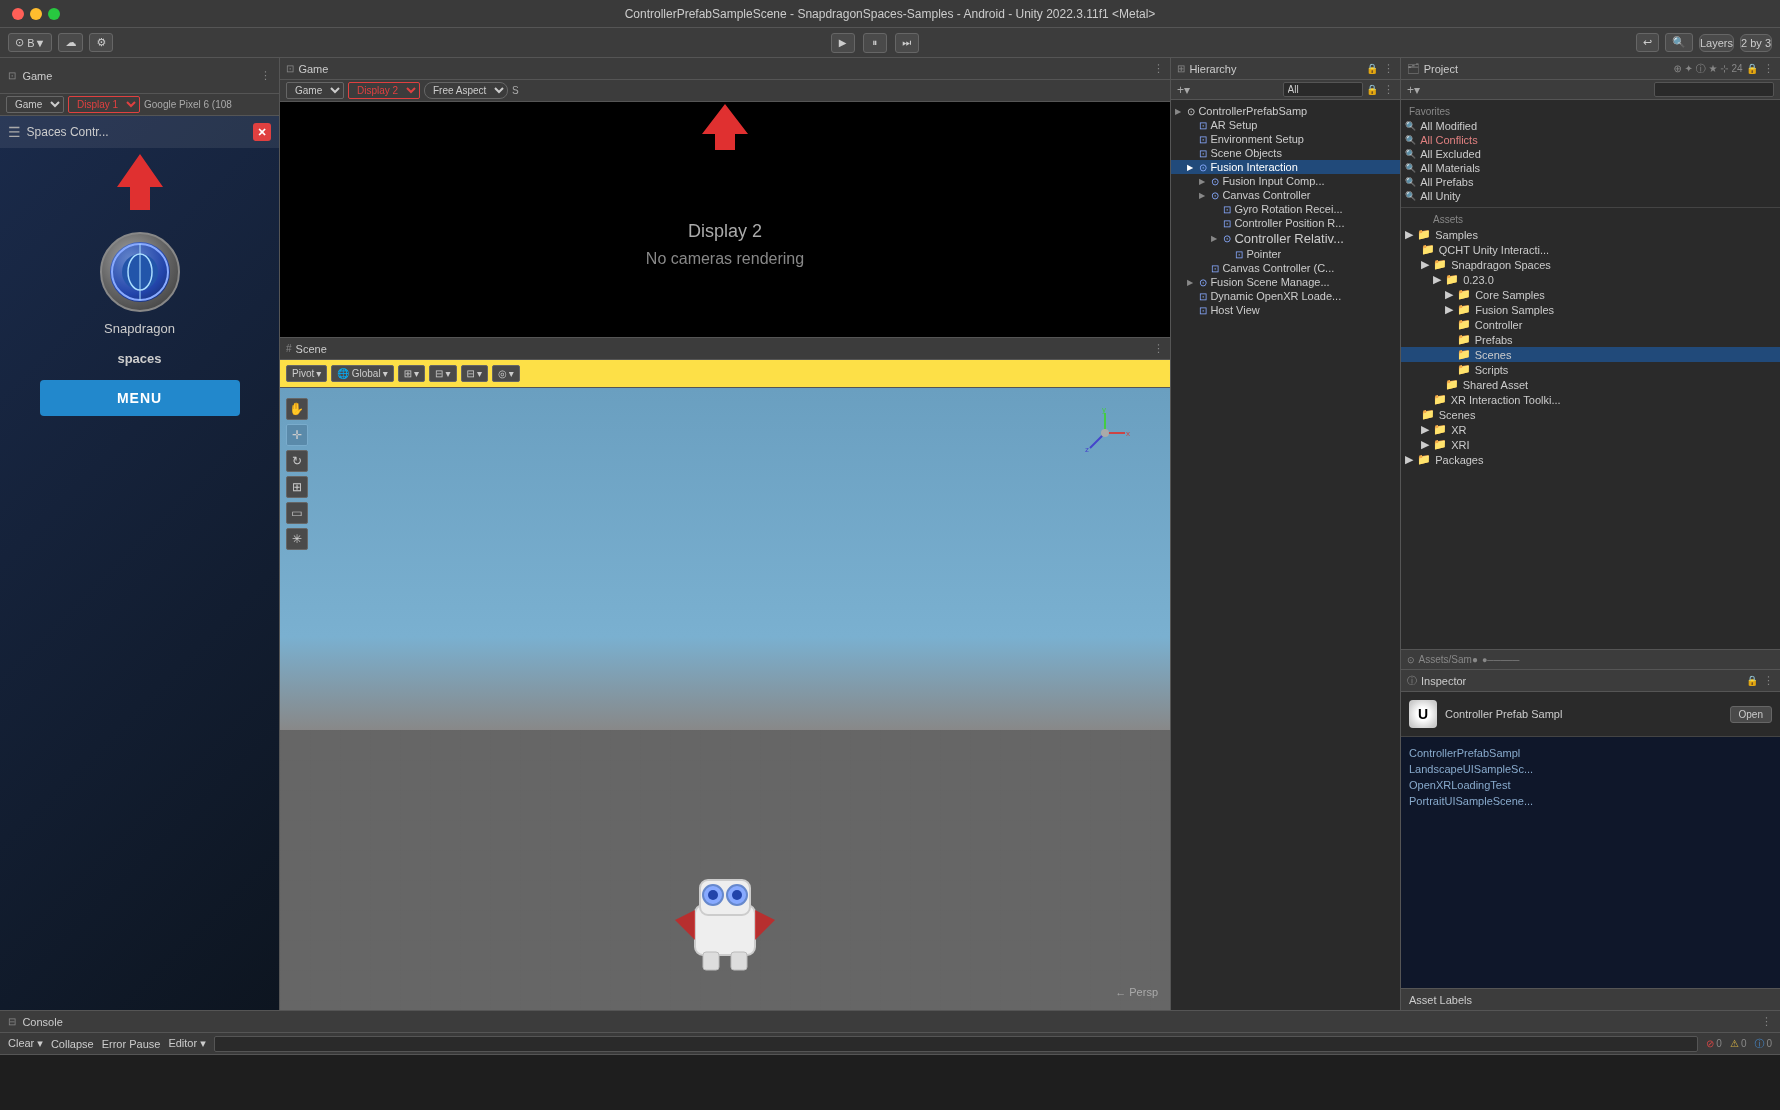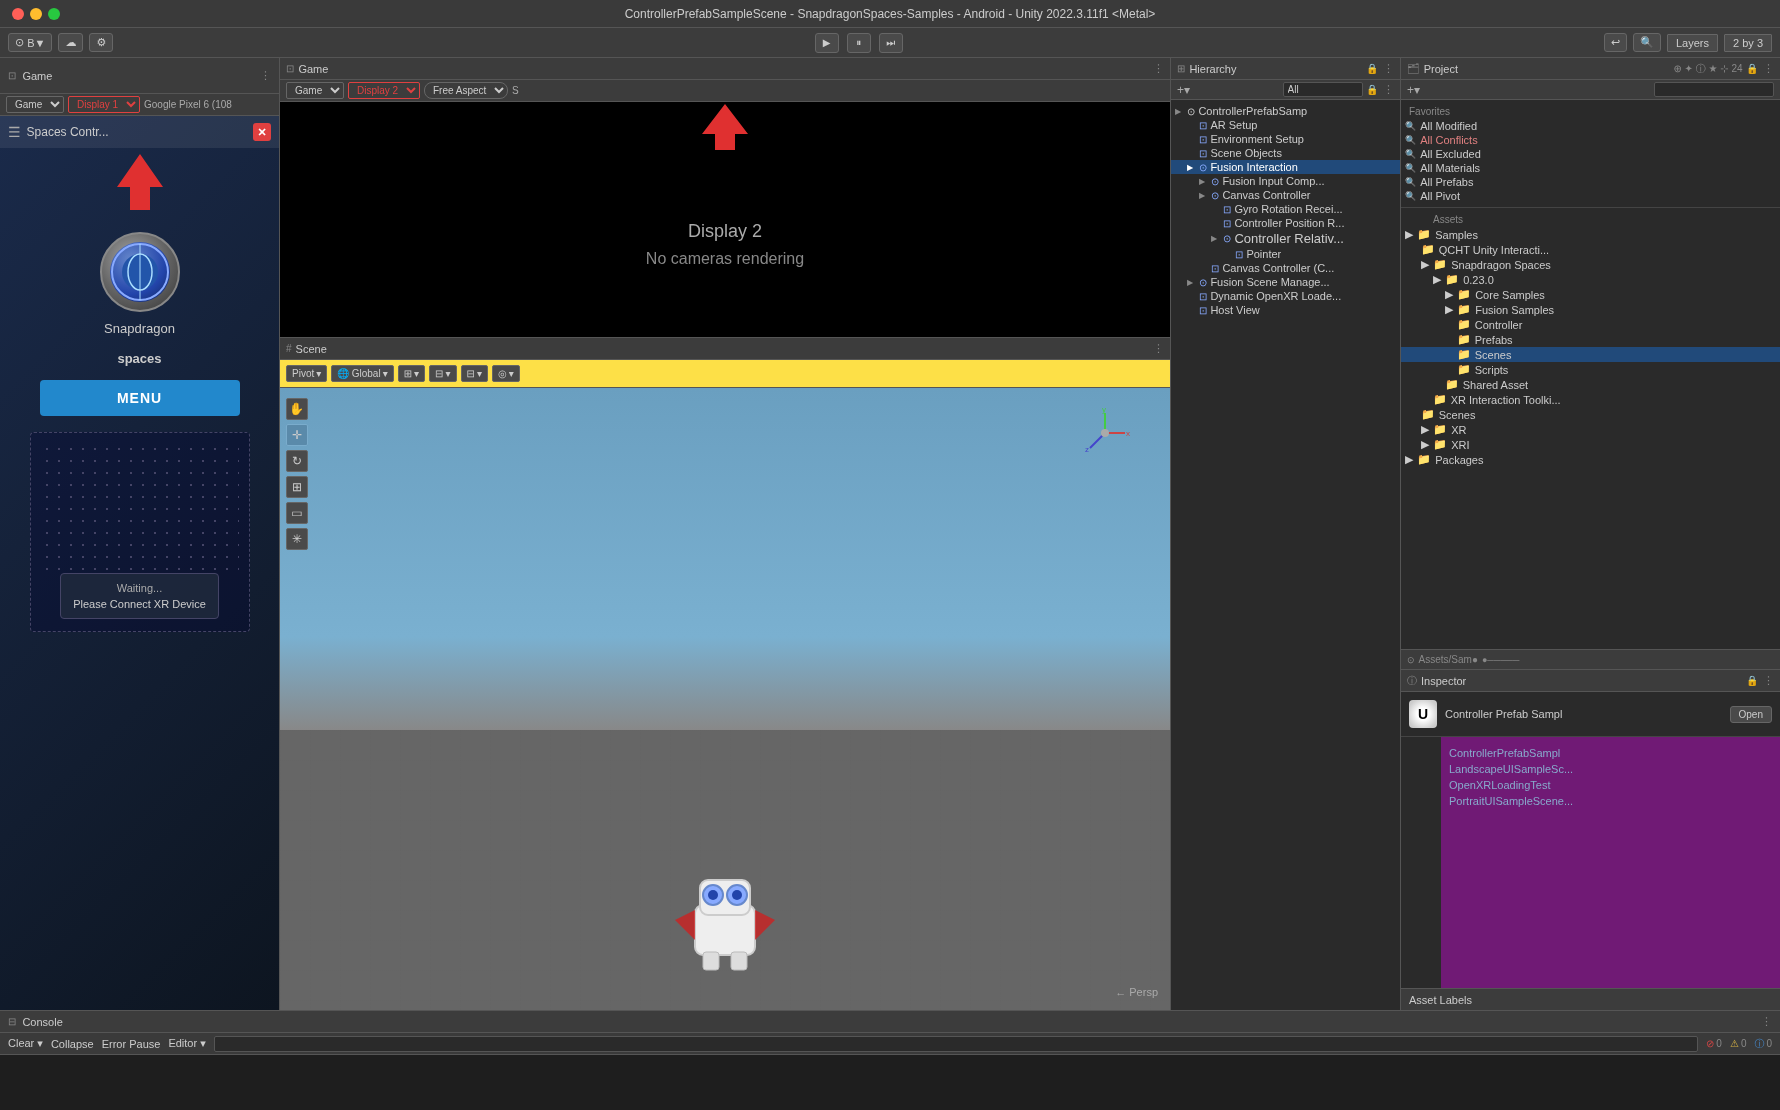--- a/index.html
+++ b/index.html
@@ -87,23 +87,23 @@
     }
     .toolbar-right {
       display: flex;
       align-items: center;
       gap: 6px;
       margin-left: auto;
     }
     .layers-btn {
       background: #4a4a4a;
       border: 1px solid #666;
-      border-radius: 1px;
-      color: #ccc;
-      padding: 2px 8px;
+      border-radius: 6px;
+      color: #ccc;
+      padding: 2px 0;
       font-size: 11px;
       cursor: pointer;
     }
 
     
     .left-panel {
       width: 280px;
       background: #2a2a2a;
       border-right: 1px solid #555;
       display: flex;
@@ -495,24 +495,23 @@
       align-items: center;
       gap: 4px;
     }
     .asset-folder.selected-folder {
       background: #214a7a;
     }
 
     
     .inspector-content {
       flex: 1;
-      background: #701a75;
+      background: #0f172a;
       padding: 8px;
       overflow: hidden;
-      margin-left: 40px;
     }
     .inspector-item {
       font-size: 11px;
       color: #88aacc;
       padding: 2px 0;
       cursor: pointer;
     }
 
     
     .asset-breadcrumb {
@@ -724,27 +723,20 @@
           </div>
         </div>
         <div class="snapdragon-text">
           <div>Snapdragon</div>
           <div class="spaces-word">spaces</div>
         </div>
       </div>
 
       <button class="menu-btn">MENU</button>
 
-      <div class="dotted-box">
-        <div class="dot-grid"></div>
-        <div class="waiting-box">
-          <div class="waiting-text">Waiting...</div>
-          <div class="connect-text">Please Connect XR Device</div>
-        </div>
-      </div>
 
     </div>
   </div>
 
   <div style="display:flex; flex-direction:column; flex:1; min-width:0;">
 
     <div style="height:280px; background:#000; display:flex; flex-direction:column; border-bottom:1px solid #555;">
       <div class="game-panel-header">
         <span style="font-size:10px;color:#888;">⊡</span>
         <span>Game</span>
@@ -1010,21 +1002,21 @@
               <div class="fav-item">
                 <span class="search-icon-small">🔍</span>
                 <span>All Materials</span>
               </div>
               <div class="fav-item">
                 <span class="search-icon-small">🔍</span>
                 <span>All Prefabs</span>
               </div>
               <div class="fav-item">
                 <span class="search-icon-small">🔍</span>
-                <span>All Pivot</span>
+                <span>All Unity</span>
               </div>
               <div style="border-top:1px solid #444; margin:4px 0;"></div>
               <div style="padding:2px 8px; font-size:10px; color:#888;margin-left:24px;">Assets</div>
               <div class="asset-folder">
                 <span>▶</span>
                 <span>📁</span>
                 <span>Samples</span>
               </div>
               <div class="asset-folder" style="padding-left:20px;">
                 <span>📁</span>

